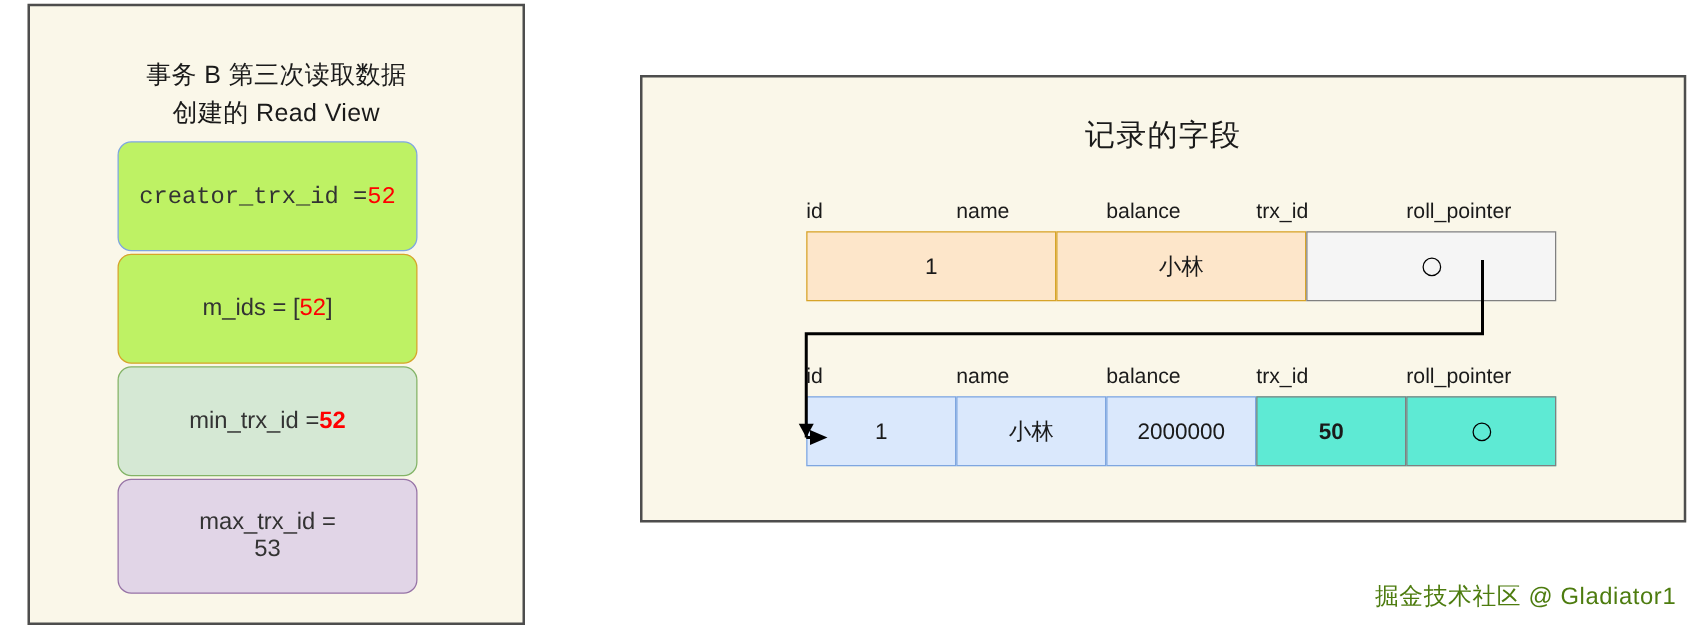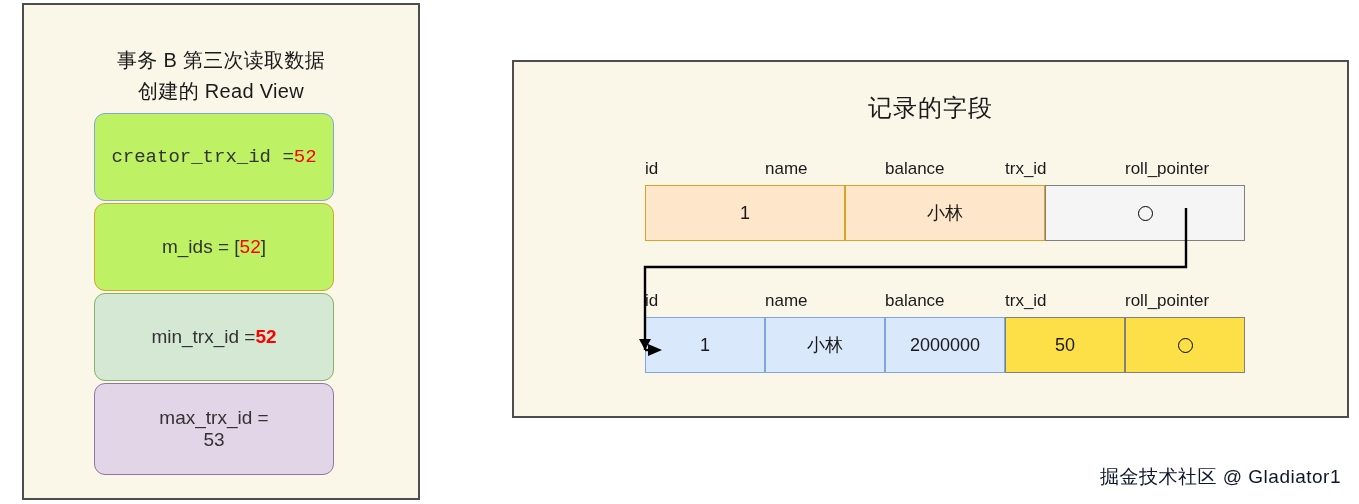--- a/index.html
+++ b/index.html
@@ -138,24 +138,25 @@
 
   
   #rec-table-bottom .c-data {
     background: #dae8fc;
     border: 1.5px solid #7ea6e0;
     border-right-width: 0.75px;
     border-left-width: 0.75px;
   }
   #rec-table-bottom .c-data:first-child { border-left-width: 1.5px; }
   #rec-table-bottom .c-meta {
-    background: #fde047;
+    background: #5eead4;
     border: 1.5px solid #808080;
     border-right-width: 0.75px;
     border-left-width: 0.75px;
+    font-weight: bold;
   }
   #rec-table-bottom .c-meta:last-child { border-right-width: 1.5px; }
 
   .ptr-circle {
     width: 15px;
     height: 15px;
     border: 1.8px solid #000000;
     border-radius: 50%;
     background: transparent;
     box-sizing: border-box;
@@ -171,21 +172,21 @@
     overflow: visible;
     pointer-events: none;
   }
 
   
   #watermark {
     position: absolute;
     right: 18px;
     bottom: 14px;
     font-size: 19px;
-    color: #0f172a;
+    color: #4d7c0f;
     letter-spacing: 0.5px;
     white-space: nowrap;
     margin-top: 40px;
   }
 </style>
 </head>
 <body>
 
 <div id="left-panel">
   <div id="readview-title">事务 B 第三次读取数据

